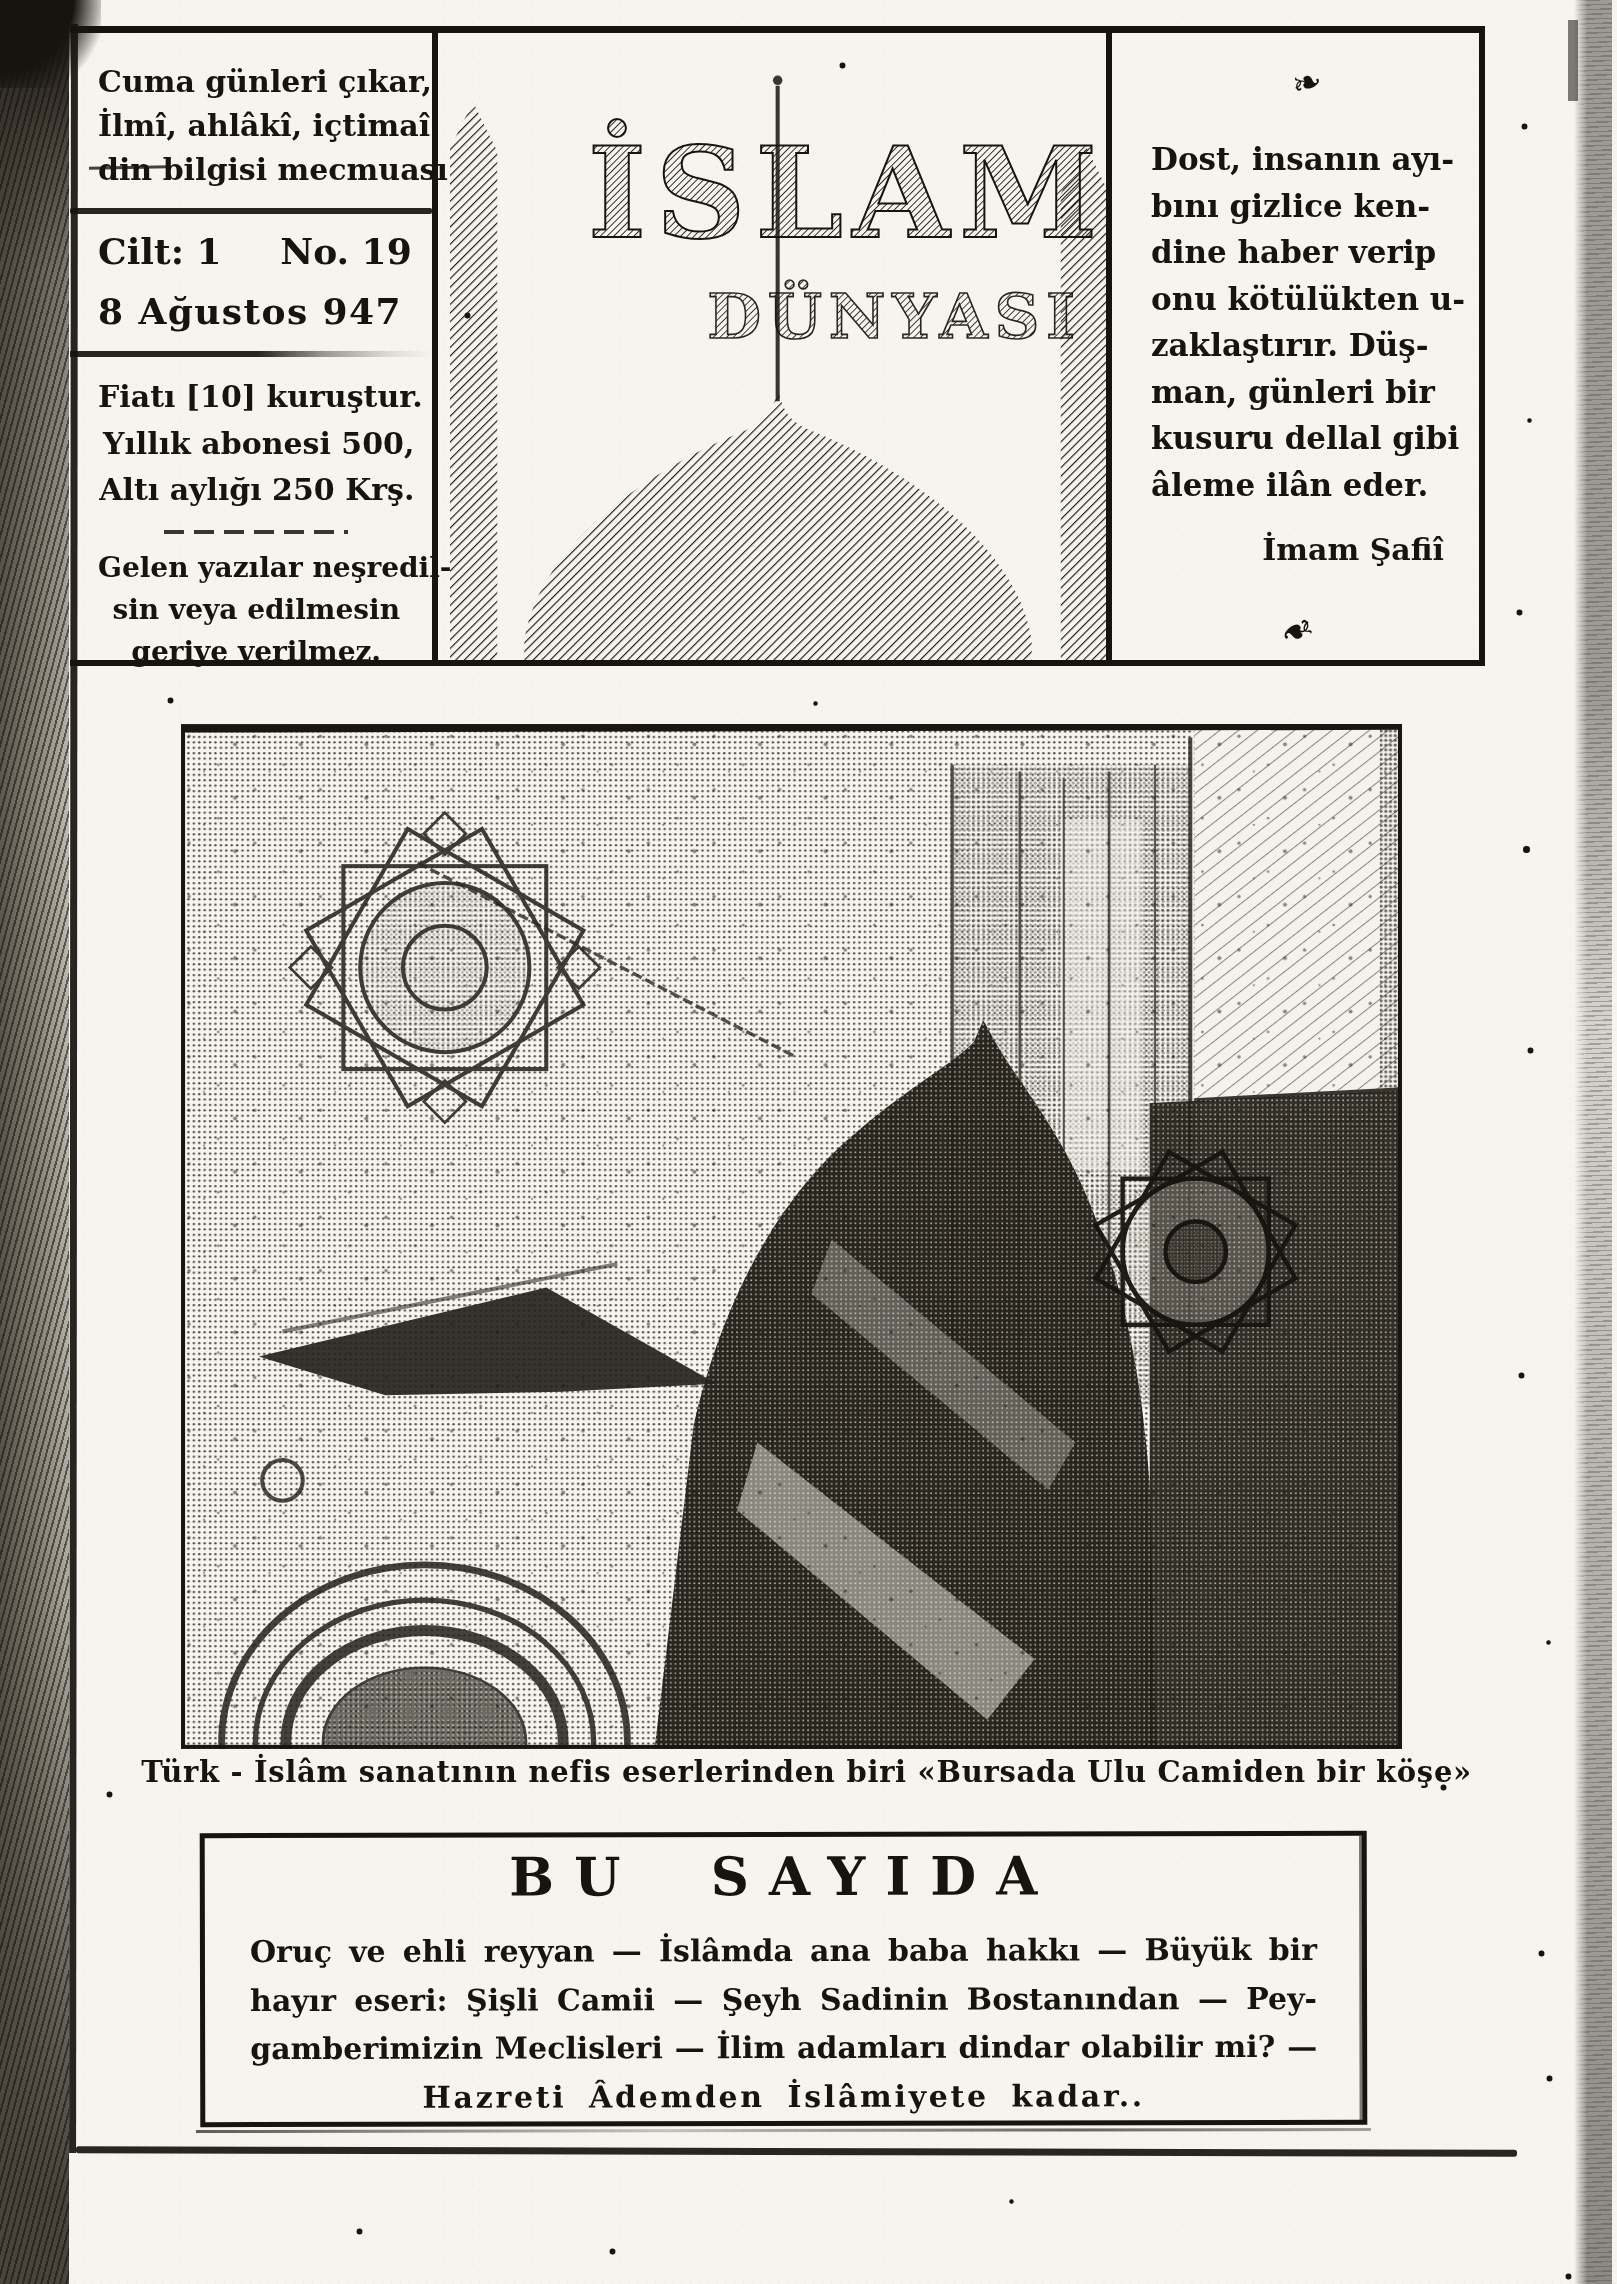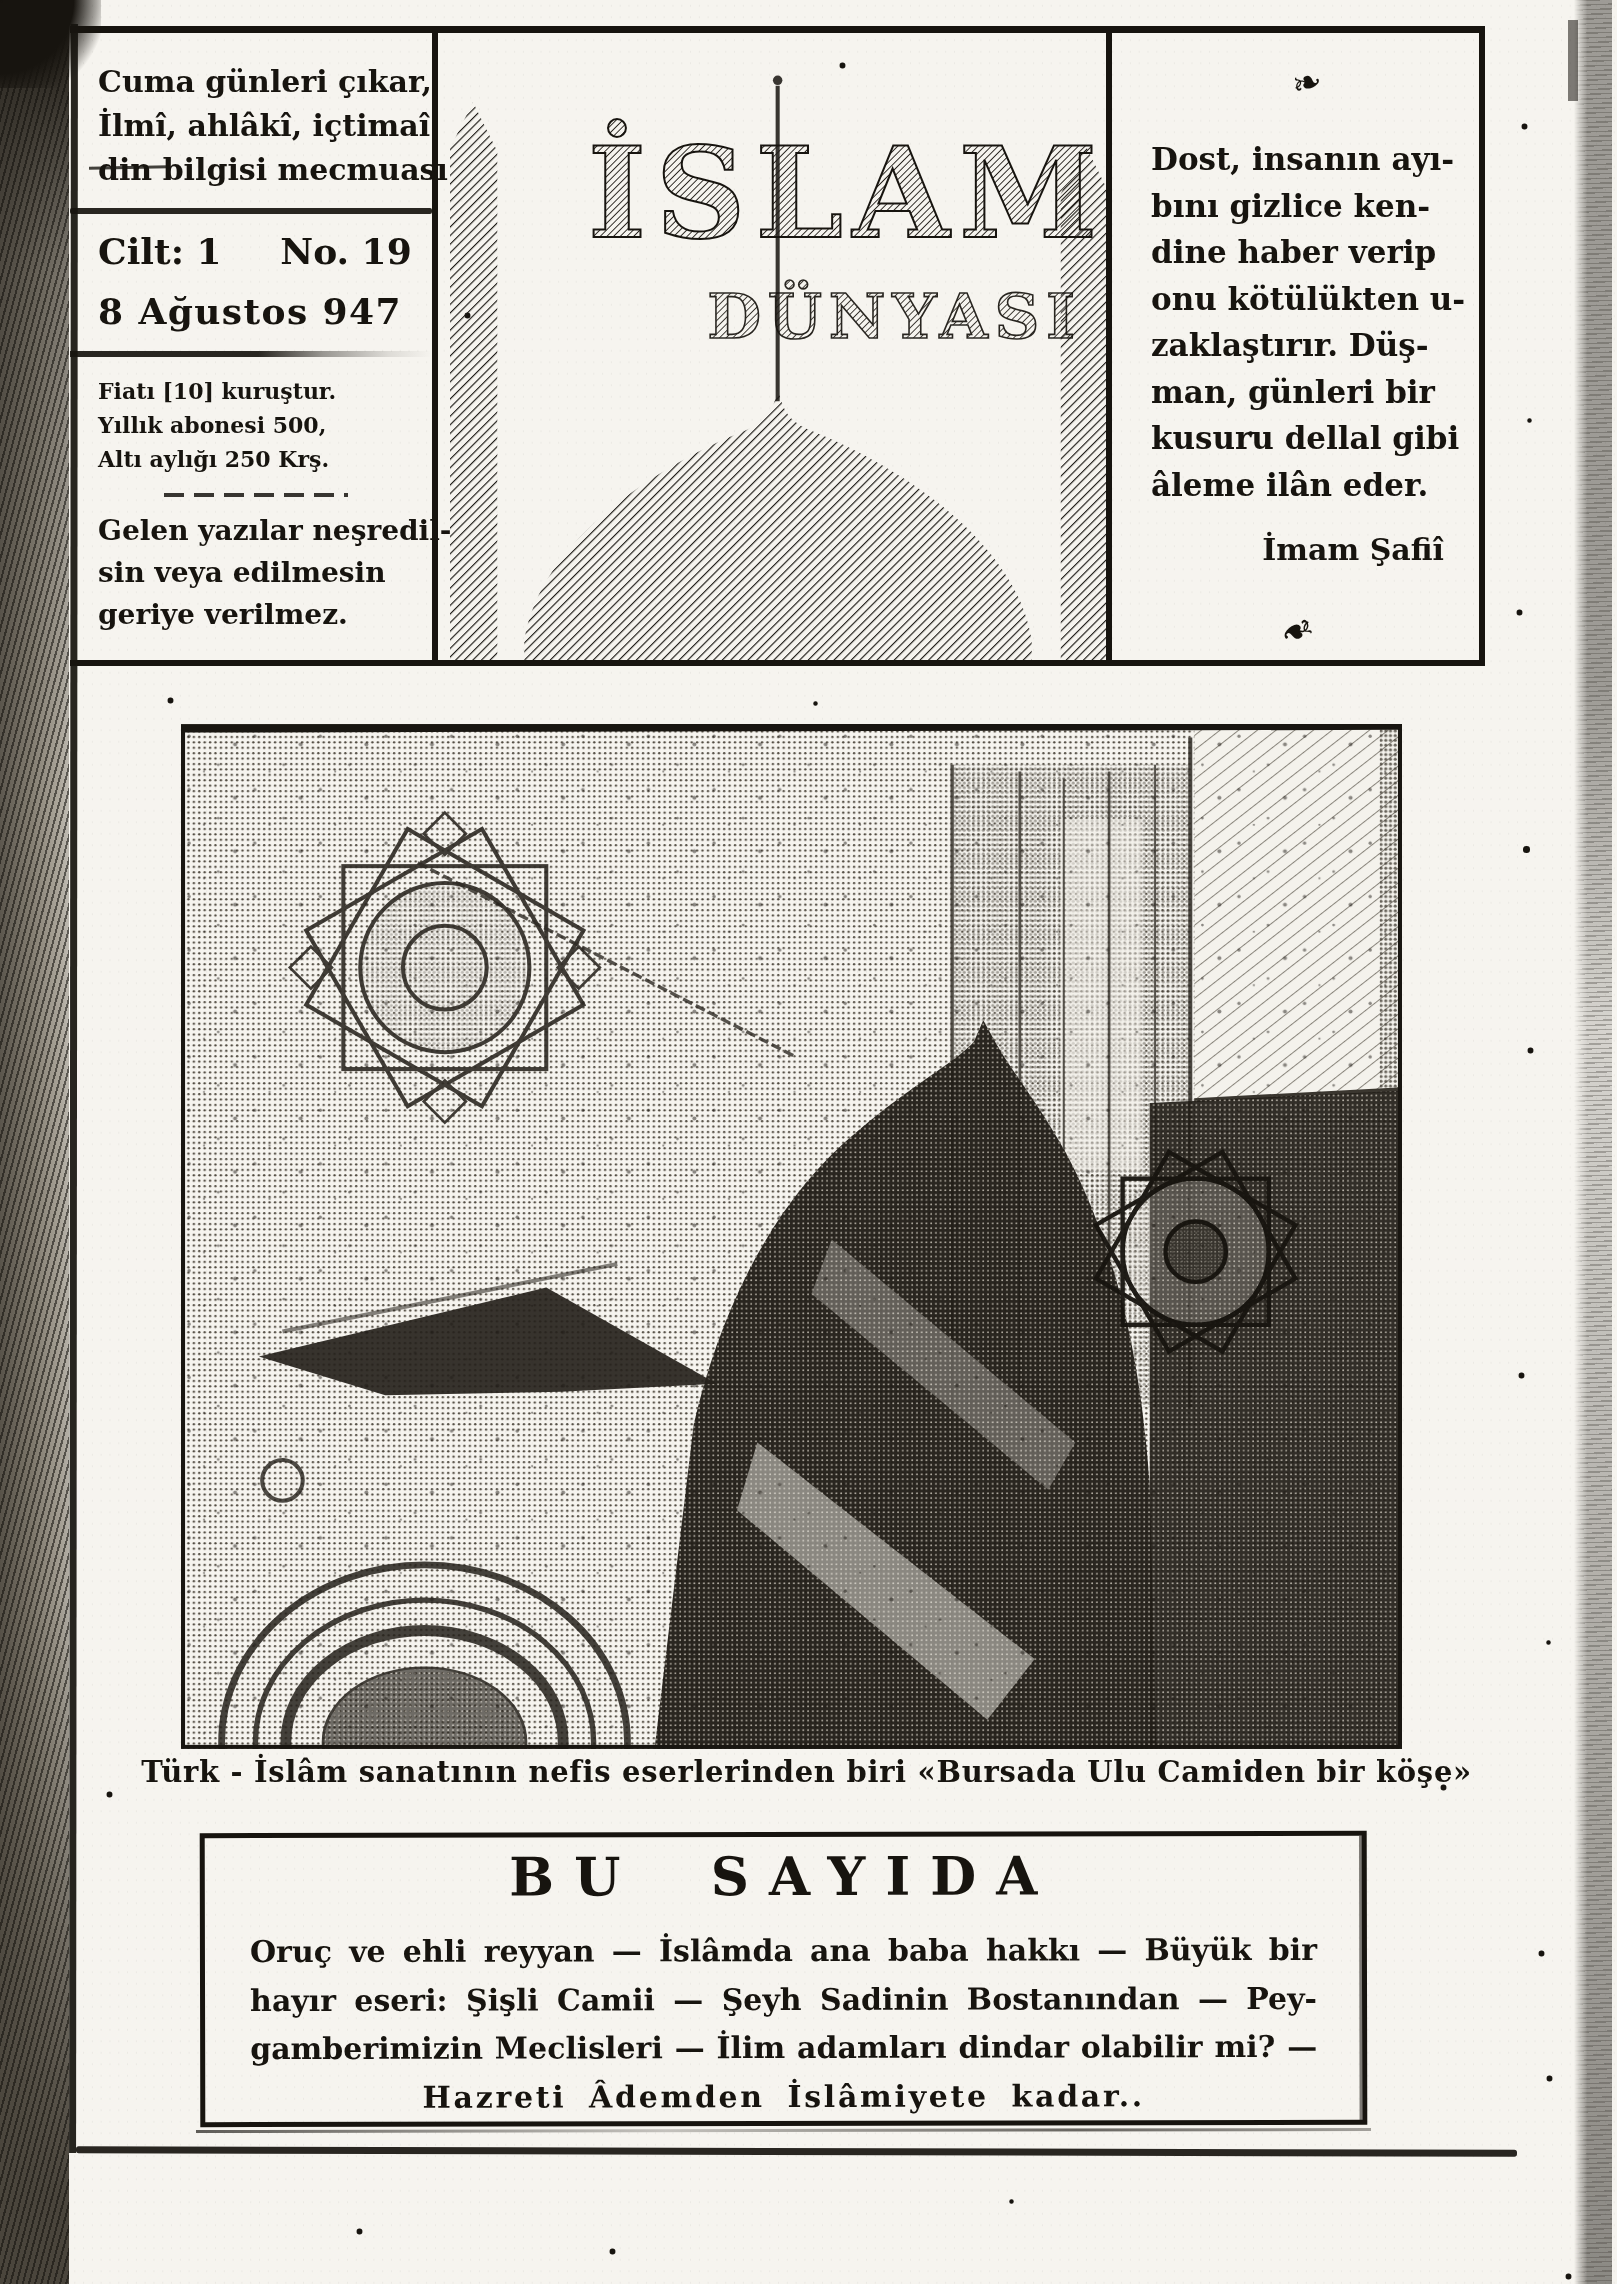--- a/index.html
+++ b/index.html
@@ -58,23 +58,23 @@
   .tagline-line{font-size:30px;font-weight:bold;line-height:1.47;white-space:nowrap;}
   .tagline-line.l3{position:relative;}
   .tagline-line.l3 .artifact{position:absolute;left:-9.5px;top:17.6px;width:80px;height:3.4px;background:#17140f;opacity:.8;transform:rotate(-1.2deg);}
   .rule-full{height:6px;background:#17140f;margin:16px -17.6px 16px -28px;opacity:.92;border-radius:2px;}
   .rule-fade{height:5.4px;margin:19px -17.6px 17.6px -28px;opacity:.92;
     background:linear-gradient(to right,#17140f 0 52%, rgba(23,20,15,.45) 70%, rgba(23,20,15,.12) 88%, transparent);}
   .rule-dash{height:4px;width:58%;margin:16px auto 13.5px auto;opacity:.85;
     background:repeating-linear-gradient(90deg,#17140f 0 20px, transparent 20px 30px);}
   .cilt-row{display:flex;justify-content:space-between;font-size:36px;font-weight:bold;padding-right:2.7px;}
   .date-line{font-size:36px;font-weight:bold;margin-top:18px;letter-spacing:1.4px;}
-  .price-line{font-size:22px;font-weight:bold;line-height:1.55;white-space:nowrap;}
+  .price-line{font-size:30px;font-weight:bold;line-height:1.55;white-space:nowrap;text-align:right;}
   .notice-line{font-size:28px;font-weight:bold;line-height:1.5;white-space:nowrap;}
-  .notice-line.c{}
+  .notice-line.c{text-align:center;}
 
   .quote-line{font-size:31px;font-weight:bold;line-height:1.5;white-space:nowrap;}
   .quote-attattr{margin-top:24px;text-align:right;font-size:30px;font-weight:bold;}
   .leaf{font-family:"DejaVu Sans","Liberation Sans",sans-serif;color:#17140f;line-height:1;}
   .leaf.top{font-size:36px;text-align:center;transform:translateX(9.5px) rotate(-15deg);margin-bottom:35px;}
   .leaf.bottom{font-size:41px;text-align:center;margin-top:43px;}
   .leaf.bottom span{display:inline-block;transform:rotate(150deg);}
 
   
   .photo{position:absolute;left:181px;top:724px;width:1221px;height:1025px;}

